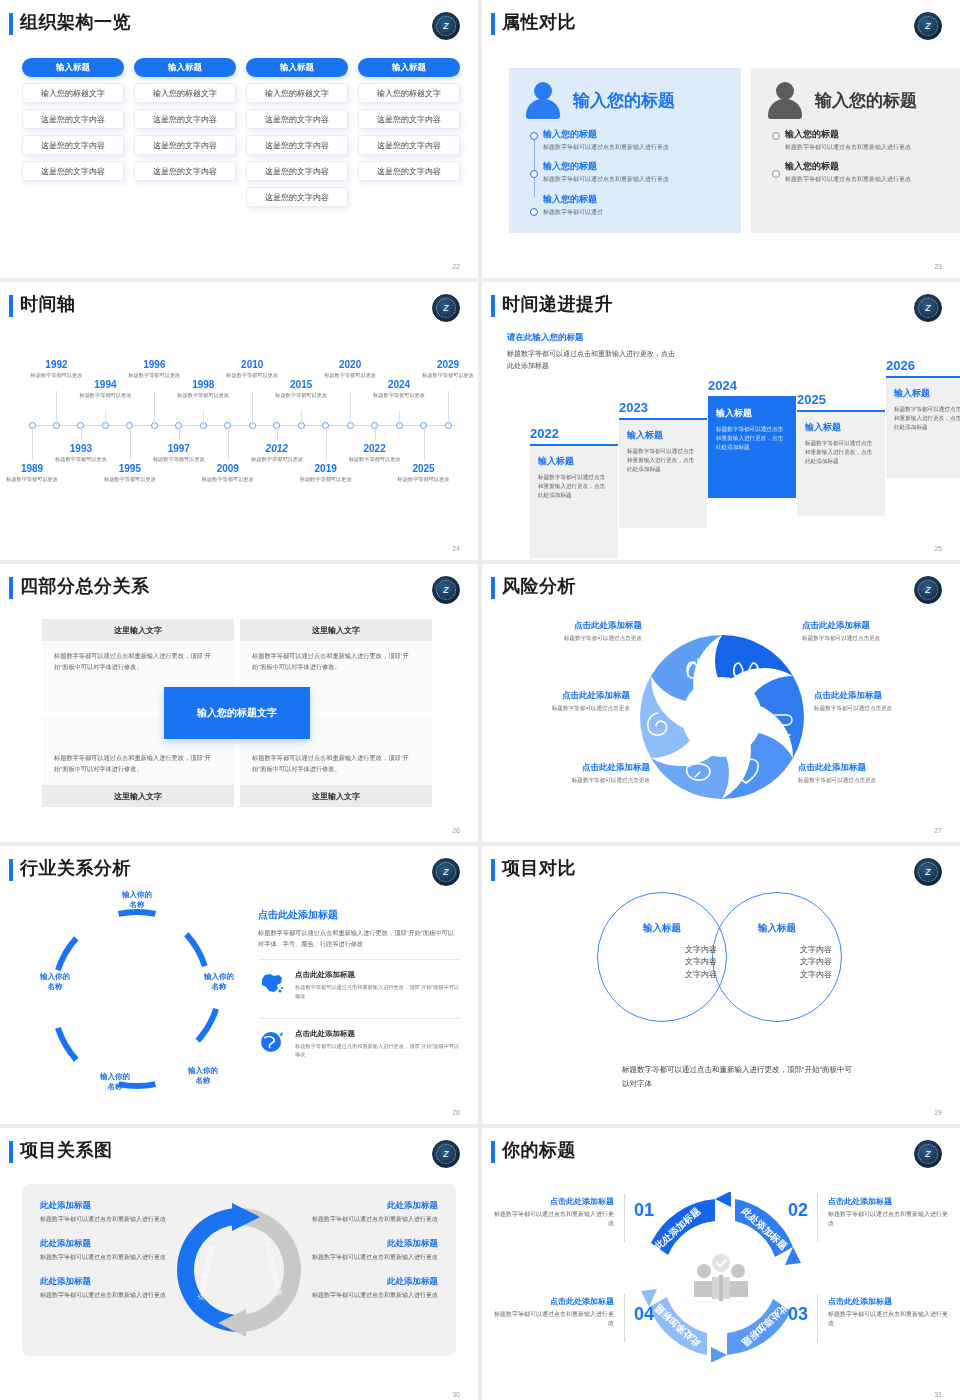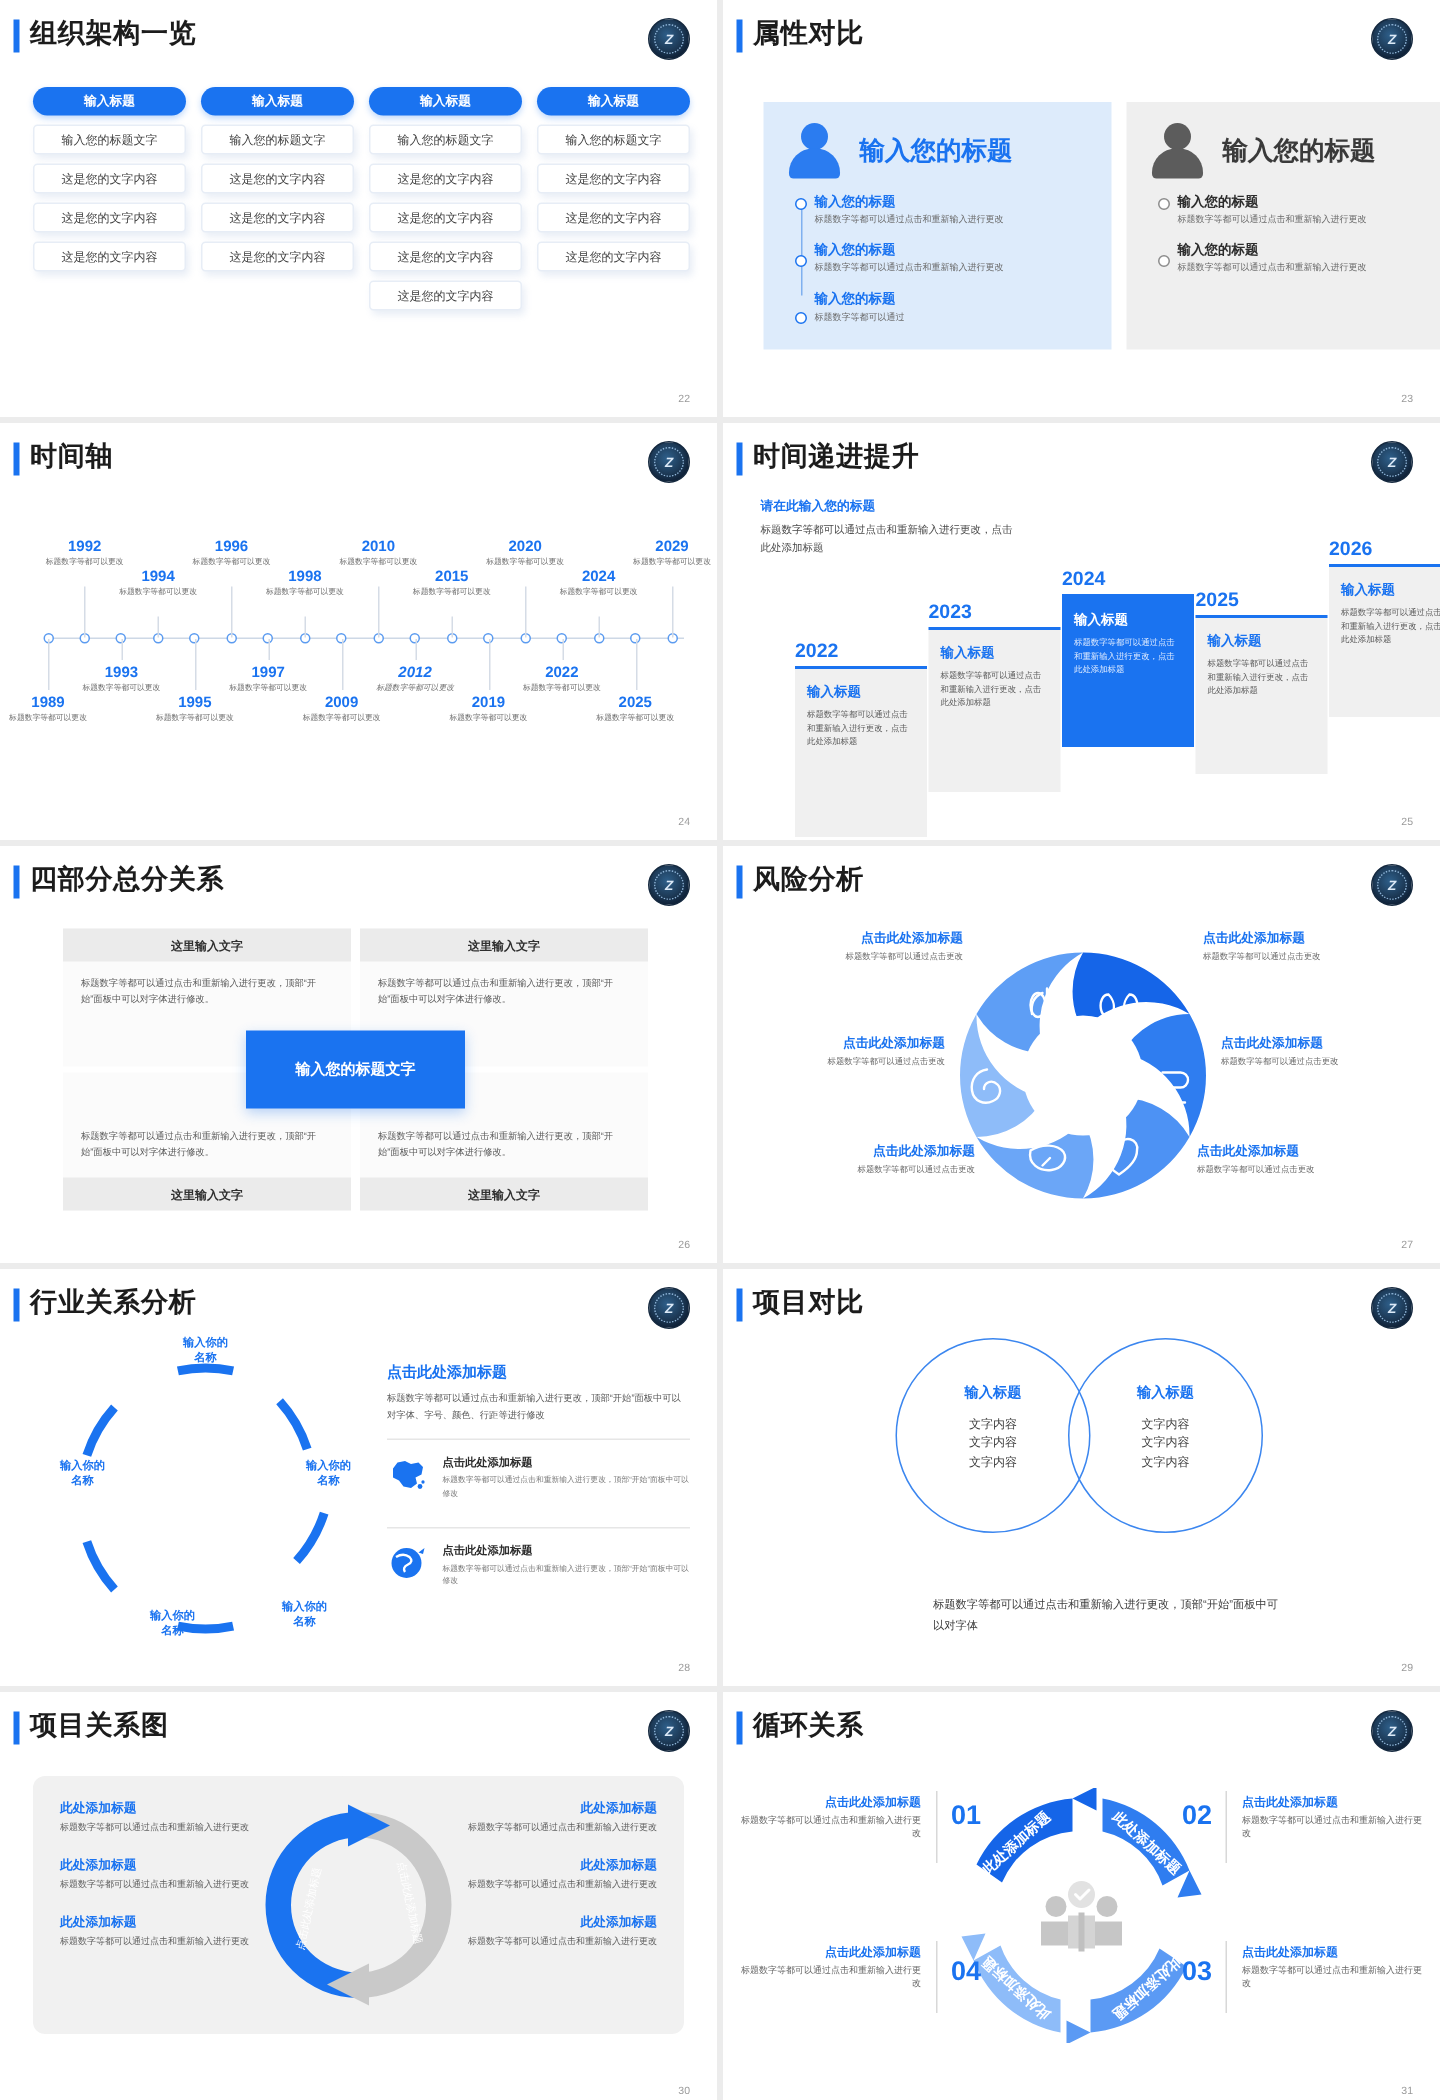--- a/index.html
+++ b/index.html
@@ -189,21 +189,21 @@
   
   .venn { position: absolute; left: 0; top: 42px; width: 478px; height: 160px; }
   .venn-c {
     position: absolute; width: 130px; height: 130px; border-radius: 50%;
     border: 1.3px solid #3b86ef; top: 4px;
   }
   .venn-c.a { left: 115px; }
   .venn-c.b { left: 230px; }
   .venn-txt { position: absolute; top: 34px; width: 110px; text-align: center; }
   .venn-txt h5 { font-size: 9.5px; font-weight: bold; color: #1a73f0; margin-bottom: 9px; }
-  .venn-txt p { font-size: 8px; color: #3c3c3c; line-height: 1.55; }
+  .venn-txt p { font-size: 8px; color: #3c3c3c; line-height: 1.55; text-align: right; }
   .venn-foot {
     position: absolute; left: 140px; top: 175px; width: 230px;
     font-size: 7.5px; color: #3c3c3c; line-height: 1.85;
   }
 
   
   .pr { position: absolute; left: 22px; top: 56px; width: 434px; height: 172px; }
   .pr-panel { position: absolute; top: 0; width: 233px; height: 172px; background: #f1f1f1; border-radius: 8px; padding: 16px 18px; }
   .pr-panel.left { left: 0; }
   .pr-panel.right { right: 0; text-align: right; }
@@ -775,21 +775,21 @@
           <text x="44" y="78" fill="#ffffff" font-size="7" font-family="'Liberation Sans',sans-serif" transform="rotate(-78 44 78)" text-anchor="middle">点击此处添加标题</text>
           <text x="107" y="74" fill="#ffffff" font-size="7" font-family="'Liberation Sans',sans-serif" transform="rotate(78 107 74)" text-anchor="middle">点击此处添加标题</text>
         </svg>
       </div>
     </div>
     <div class="sl-page">30</div>
   </div>
 
   <div class="slide">
     <div class="sl-accent"></div>
-    <div class="sl-title">循环关系</div>
+    <div class="sl-title">你的标题</div>
     <div class="sl-logo">
         <div class="ring">
           <span class="mark">Z</span>
         </div>
       </div>
     <div class="cy">
       <svg class="cy-svg" width="170" height="170" viewBox="0 0 170 170">
         <g transform="translate(85,85)">
           <g>
               <path d="M -6,-78 A 78,78 0 0,0 -70,-34 L -53,-22 A 56,56 0 0,1 -6,-56 Z M -6,-78 L 10,-86 L 10,-70 Z" fill="#1565e8"></path>

